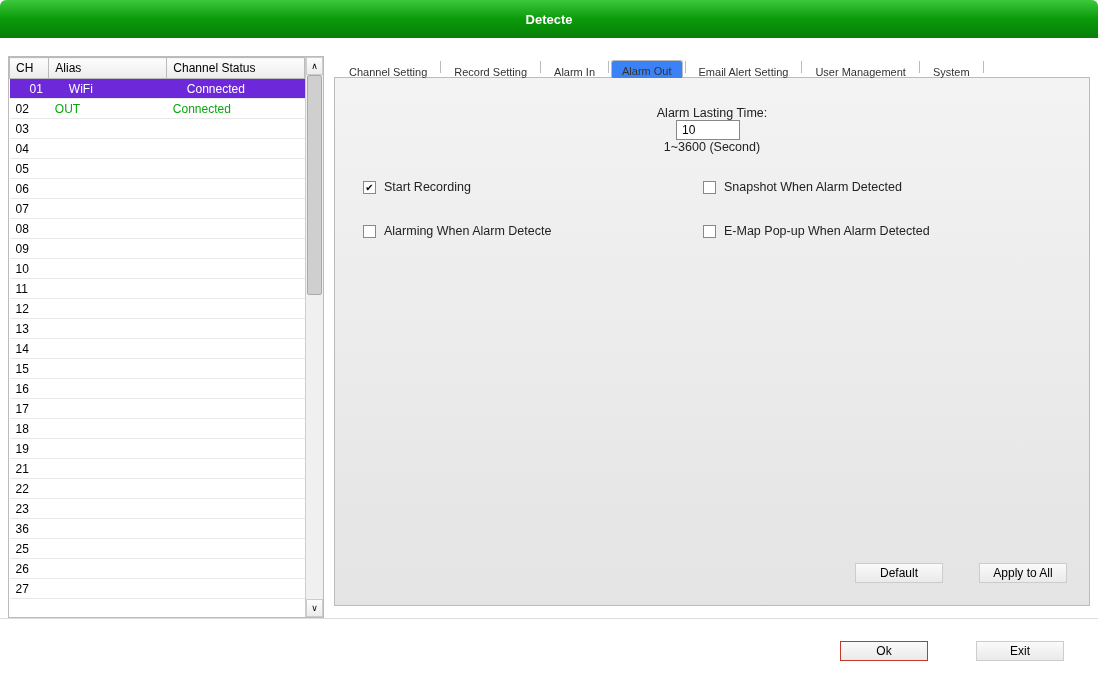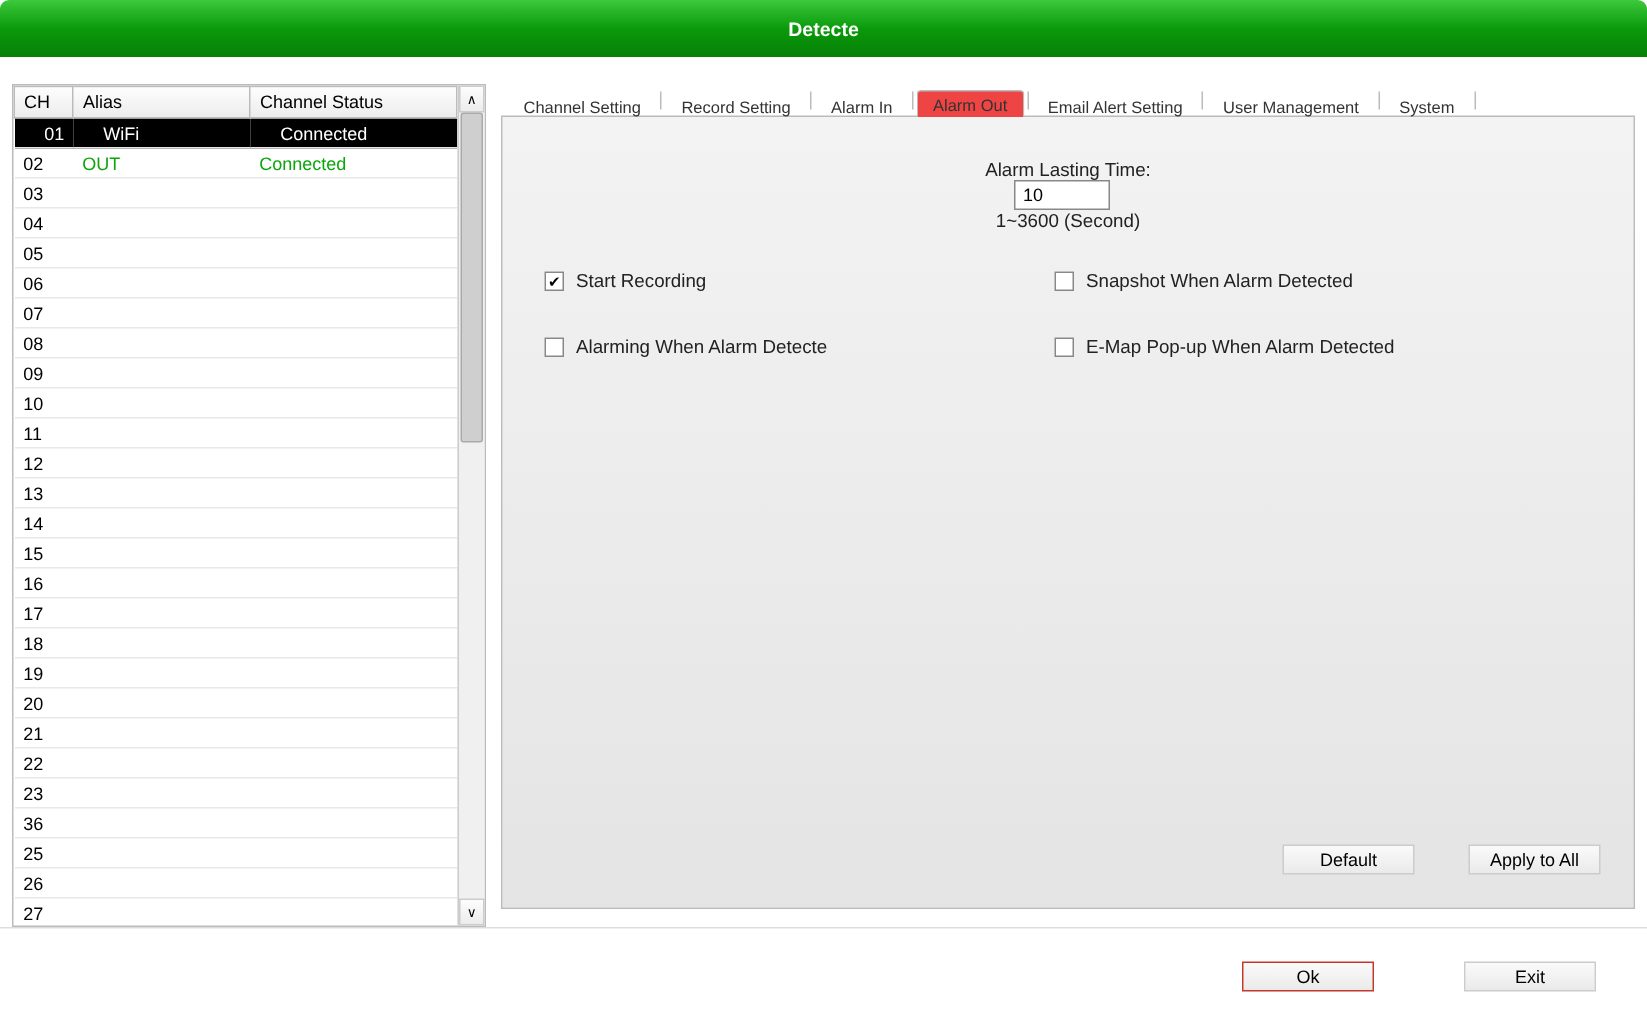--- a/index.html
+++ b/index.html
@@ -50,21 +50,21 @@
     }
     .channel-table th:first-child { width: 32px; }
     .channel-table th:nth-child(2) { width: 118px; }
     .channel-table td {
       border-bottom: 1px solid #e8e8e8;
       padding: 2px 6px;
       height: 20px;
       font-size: 12px;
     }
     .channel-table tr.selected td {
-      background: #000000;
+      background: #6d28d9;
       color: #fff;
       padding-left: 20px;
     }
     .channel-table tr.connected td:nth-child(2),
     .channel-table tr.connected td:nth-child(3) {
       color: #0ca60c;
     }
     .scroll-col {
       width: 18px;
       background: #f0f0f0;
@@ -113,21 +113,21 @@
       top: 5px;
       color: #333;
     }
     .tab-sep {
       width: 1px;
       height: 12px;
       background: #bbb;
       align-self: center;
     }
     .tab.active {
-      background: #ef4444;
+      background: #3b82f6;
       border: 1px solid #bbb;
       border-bottom: 1px solid #f0f0f0;
       border-radius: 3px 3px 0 0;
     }
     .tab-content {
       background: linear-gradient(to bottom, #f3f3f3, #e4e4e4);
       border: 1px solid #bbb;
       border-top: none;
       height: 528px;
       padding: 28px 28px;
@@ -192,21 +192,21 @@
       display: inline-flex;
       align-items: center;
       justify-content: center;
     }
     .footer {
       height: 64px;
       display: flex;
       align-items: center;
       justify-content: flex-end;
       padding-right: 34px;
-      gap: 60px;
+      gap: 48px;
       border-top: 1px solid #ddd;
       background: #fff;
     }
     .btn-ok {
       border: 1px solid #c0392b;
     }
   </style>
 </head>
 <body>
 
@@ -311,25 +311,20 @@
               <td></td>
               <td></td>
             </tr>
             <tr>
               <td>18</td>
               <td></td>
               <td></td>
             </tr>
             <tr>
               <td>19</td>
-              <td></td>
-              <td></td>
-            </tr>
-            <tr>
-              <td>20</td>
               <td></td>
               <td></td>
             </tr>
             <tr>
               <td>21</td>
               <td></td>
               <td></td>
             </tr>
             <tr>
               <td>22</td>

